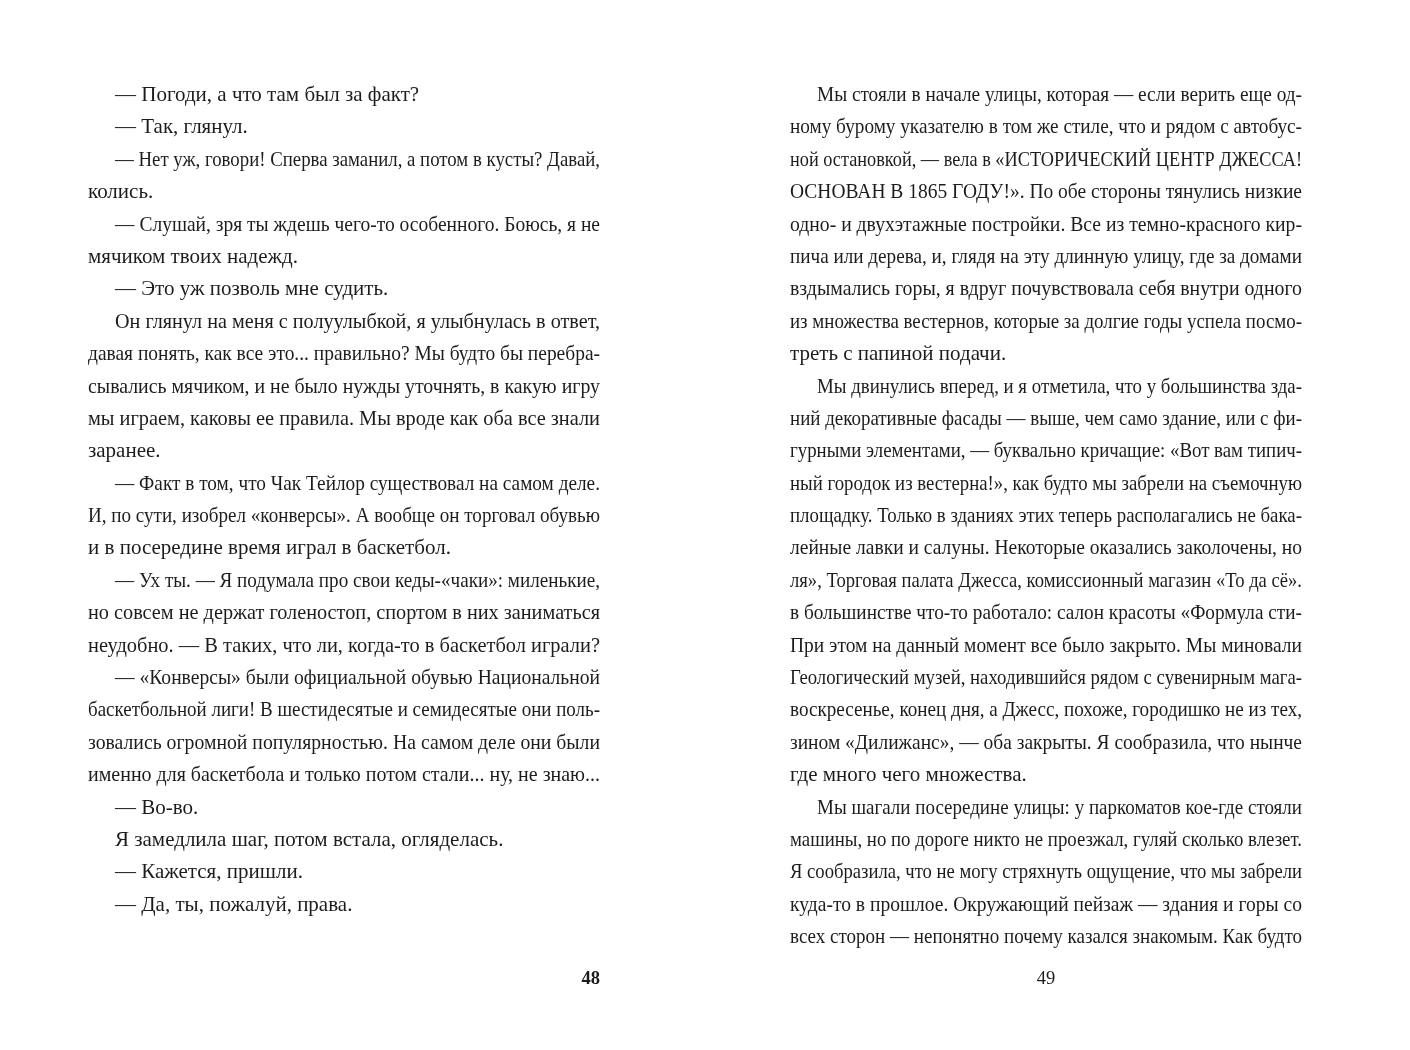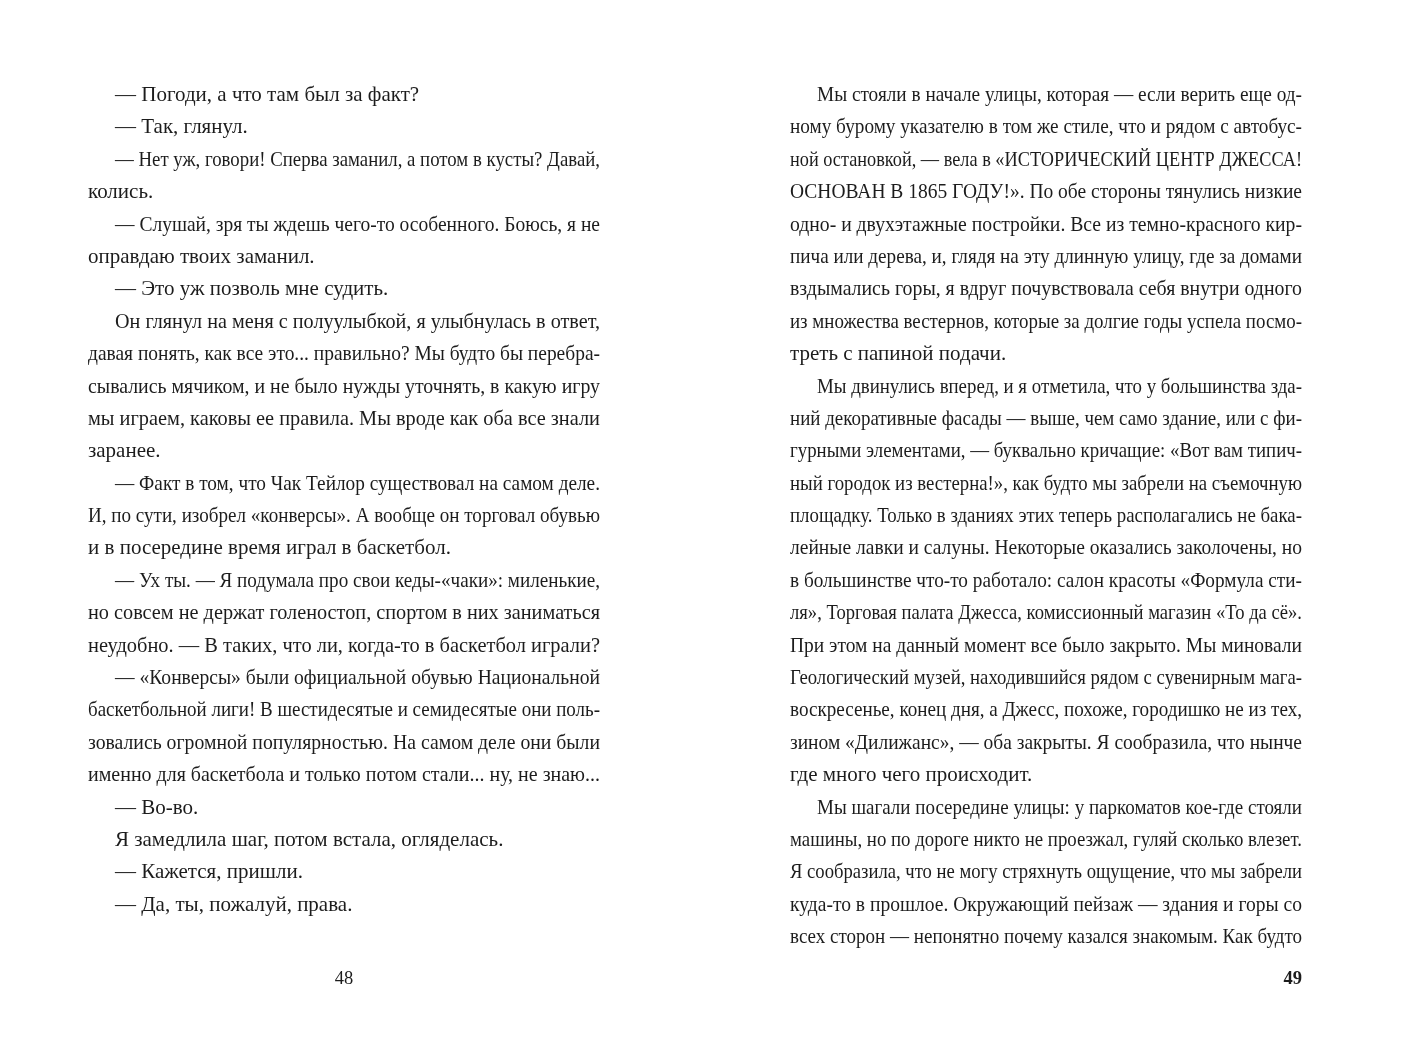--- a/index.html
+++ b/index.html
@@ -47,43 +47,43 @@
   .line.first { padding-left: 27px; }
   .line-text { display: inline-block; transform-origin: left center; }
   .page-number {
     position: absolute;
     top: 889px;
     width: 512px;
     font-size: 18.5px;
     line-height: 22px;
     color: var(--ink);
   }
-  .page-number.num-left  { text-align: center; }
-  .page-number.num-right { text-align: right; font-weight: bold; }
+  .page-number.num-left  { text-align: right; font-weight: bold; }
+  .page-number.num-right { text-align: center; }
 </style>
 </head>
 <body>
 
 <div class="spread">
 
   <section class="page-column left">
     <div class="text-block">
         <div class="para">
           <div class="line first last"><span class="line-text">— Погоди, а что там был за факт?</span></div>
         </div>
         <div class="para">
           <div class="line first last"><span class="line-text">— Так, глянул.</span></div>
         </div>
         <div class="para">
           <div class="line first"><span class="line-text" style="transform: scaleX(0.895712);">— Нет уж, говори! Сперва заманил, а потом в кусты? Давай,</span></div>
           <div class="line last"><span class="line-text">колись.</span></div>
         </div>
         <div class="para">
           <div class="line first"><span class="line-text" style="transform: scaleX(0.928952);">— Слушай, зря ты ждешь чего-то особенного. Боюсь, я не</span></div>
-          <div class="line last"><span class="line-text">оправдаю твоих заманил.</span></div>
+          <div class="line last"><span class="line-text">мячиком твоих надежд.</span></div>
         </div>
         <div class="para">
           <div class="line first last"><span class="line-text">— Это уж позволь мне судить.</span></div>
         </div>
         <div class="para">
           <div class="line first"><span class="line-text" style="transform: scaleX(0.960872);">Он глянул на меня с полуулыбкой, я улыбнулась в ответ,</span></div>
           <div class="line"><span class="line-text" style="transform: scaleX(0.92633);">давая понять, как все это... правильно? Мы будто бы перебра-</span></div>
           <div class="line"><span class="line-text" style="transform: scaleX(0.944786);">сывались мячиком, и не было нужды уточнять, в какую игру</span></div>
           <div class="line"><span class="line-text" style="transform: scaleX(0.968465);">мы играем, каковы ее правила. Мы вроде как оба все знали</span></div>
           <div class="line last"><span class="line-text">заранее.</span></div>
@@ -133,27 +133,27 @@
           <div class="line"><span class="line-text" style="transform: scaleX(0.900418);">из множества вестернов, которые за долгие годы успела посмо-</span></div>
           <div class="line last"><span class="line-text">треть с папиной подачи.</span></div>
         </div>
         <div class="para">
           <div class="line first"><span class="line-text" style="transform: scaleX(0.898018);">Мы двинулись вперед, и я отметила, что у большинства зда-</span></div>
           <div class="line"><span class="line-text" style="transform: scaleX(0.902252);">ний декоративные фасады — выше, чем само здание, или с фи-</span></div>
           <div class="line"><span class="line-text" style="transform: scaleX(0.897335);">гурными элементами, — буквально кричащие: «Вот вам типич-</span></div>
           <div class="line"><span class="line-text" style="transform: scaleX(0.894958);">ный городок из вестерна!», как будто мы забрели на съемочную</span></div>
           <div class="line"><span class="line-text" style="transform: scaleX(0.89736);">площадку. Только в зданиях этих теперь располагались не бака-</span></div>
           <div class="line"><span class="line-text" style="transform: scaleX(0.930143);">лейные лавки и салуны. Некоторые оказались заколочены, но</span></div>
+          <div class="line"><span class="line-text" style="transform: scaleX(0.886172);">ля», Торговая палата Джесса, комиссионный магазин «То да сё».</span></div>
           <div class="line"><span class="line-text" style="transform: scaleX(0.91746);">в большинстве что-то работало: салон красоты «Формула сти-</span></div>
-          <div class="line"><span class="line-text" style="transform: scaleX(0.886172);">ля», Торговая палата Джесса, комиссионный магазин «То да сё».</span></div>
           <div class="line"><span class="line-text" style="transform: scaleX(0.928009);">При этом на данный момент все было закрыто. Мы миновали</span></div>
           <div class="line"><span class="line-text" style="transform: scaleX(0.892666);">Геологический музей, находившийся рядом с сувенирным мага-</span></div>
           <div class="line"><span class="line-text" style="transform: scaleX(0.910121);">воскресенье, конец дня, а Джесс, похоже, городишко не из тех,</span></div>
           <div class="line"><span class="line-text" style="transform: scaleX(0.926854);">зином «Дилижанс», — оба закрыты. Я сообразила, что нынче</span></div>
-          <div class="line last"><span class="line-text">где много чего происходит.</span></div>
+          <div class="line last"><span class="line-text">где много чего множества.</span></div>
         </div>
         <div class="para">
           <div class="line first"><span class="line-text" style="transform: scaleX(0.904772);">Мы шагали посередине улицы: у паркоматов кое-где стояли</span></div>
           <div class="line"><span class="line-text" style="transform: scaleX(0.89628);">машины, но по дороге никто не проезжал, гуляй сколько влезет.</span></div>
           <div class="line"><span class="line-text" style="transform: scaleX(0.887493);">Я сообразила, что не могу стряхнуть ощущение, что мы забрели</span></div>
           <div class="line"><span class="line-text" style="transform: scaleX(0.93075);">куда-то в прошлое. Окружающий пейзаж — здания и горы со</span></div>
           <div class="line"><span class="line-text" style="transform: scaleX(0.906596);">всех сторон — непонятно почему казался знакомым. Как будто</span></div>
         </div>
       </div>
     <div class="page-number num-right">49</div>

